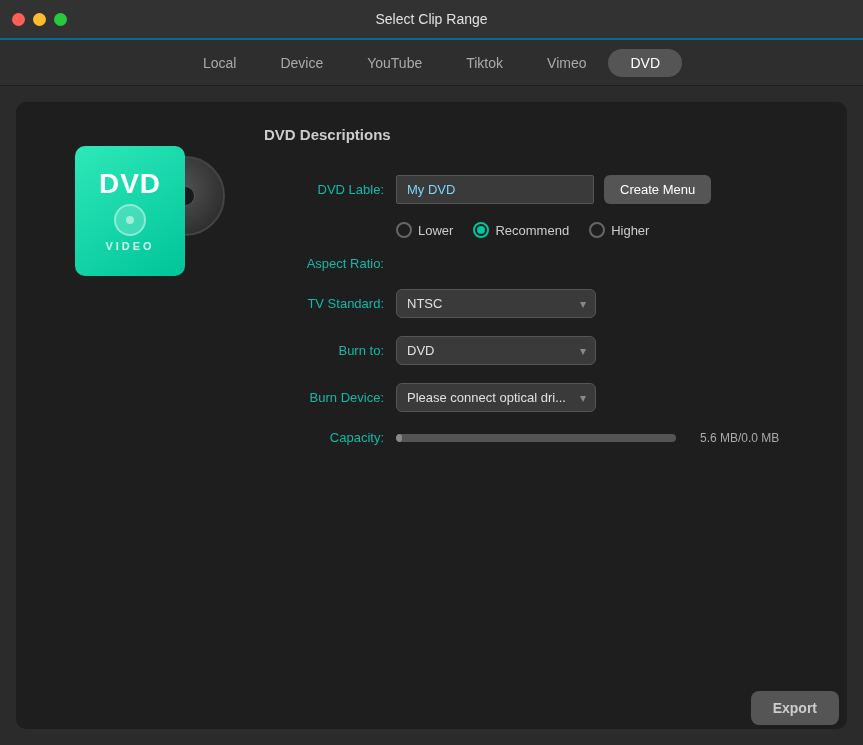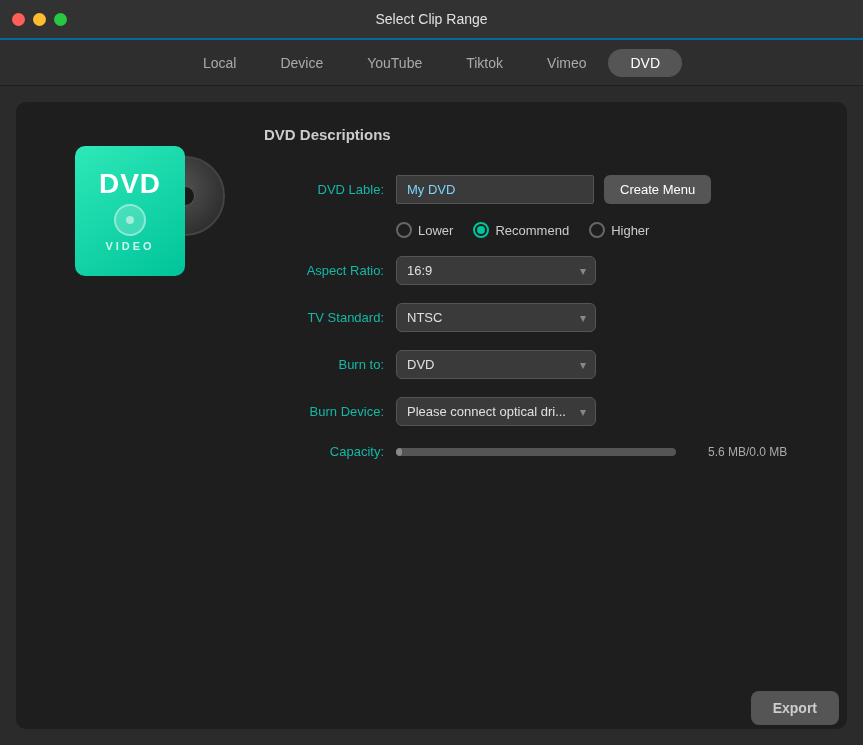--- a/index.html
+++ b/index.html
@@ -320,21 +320,21 @@
 
     .capacity-bar-fill {
       height: 100%;
       background: #888;
       border-radius: 4px;
     }
 
     .capacity-label {
       font-size: 12px;
       color: #aaa;
-      margin-left: 20px;
+      margin-left: 12px;
       white-space: nowrap;
     }
 
     
     .export-btn {
       position: absolute;
       bottom: 20px;
       right: 24px;
       background: #555;
       border: none;
@@ -410,26 +410,20 @@
         </label>
         <label class="radio-item">
           <div class="radio-circle"></div>
           <span>Higher</span>
         </label>
       </div>
     </div>
 
     <div class="form-row">
       <div class="form-label">Aspect Ratio:</div>
-      <div class="select-wrap">
-        <select class="form-select">
-          <option>16:9</option>
-          <option>4:3</option>
-        </select>
-      </div>
     </div>
 
     <div class="form-row">
       <div class="form-label">TV Standard:</div>
       <div class="select-wrap">
         <select class="form-select">
           <option>NTSC</option>
           <option>PAL</option>
         </select>
       </div>

